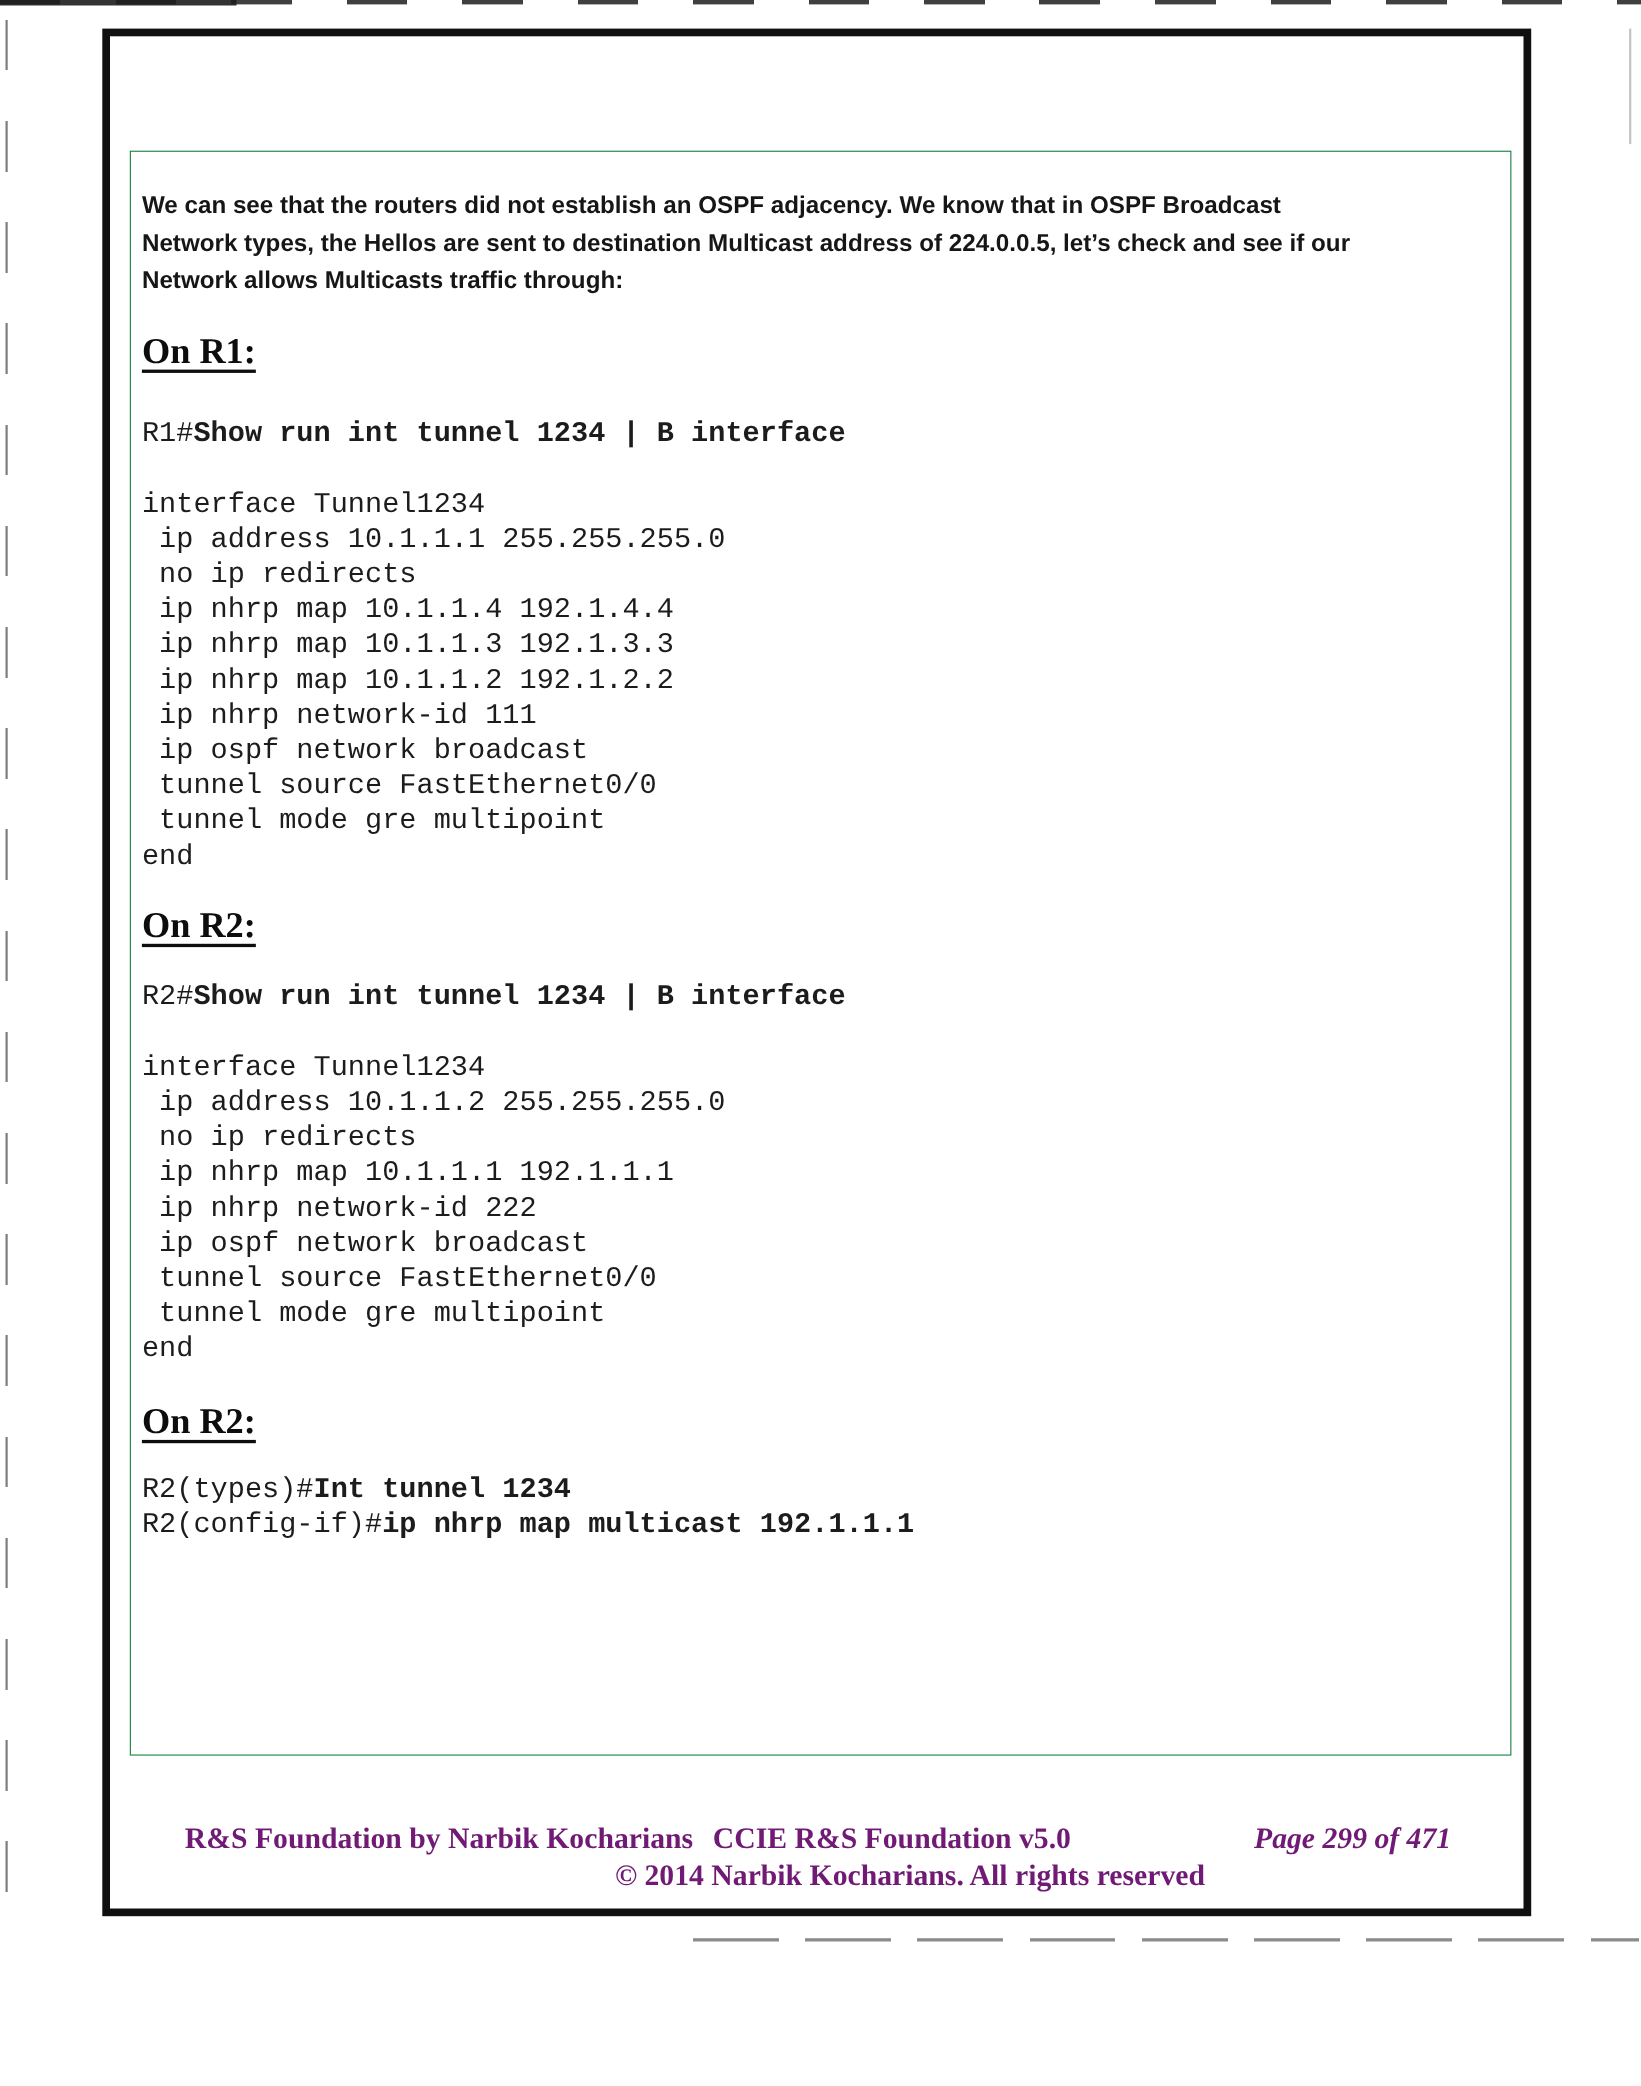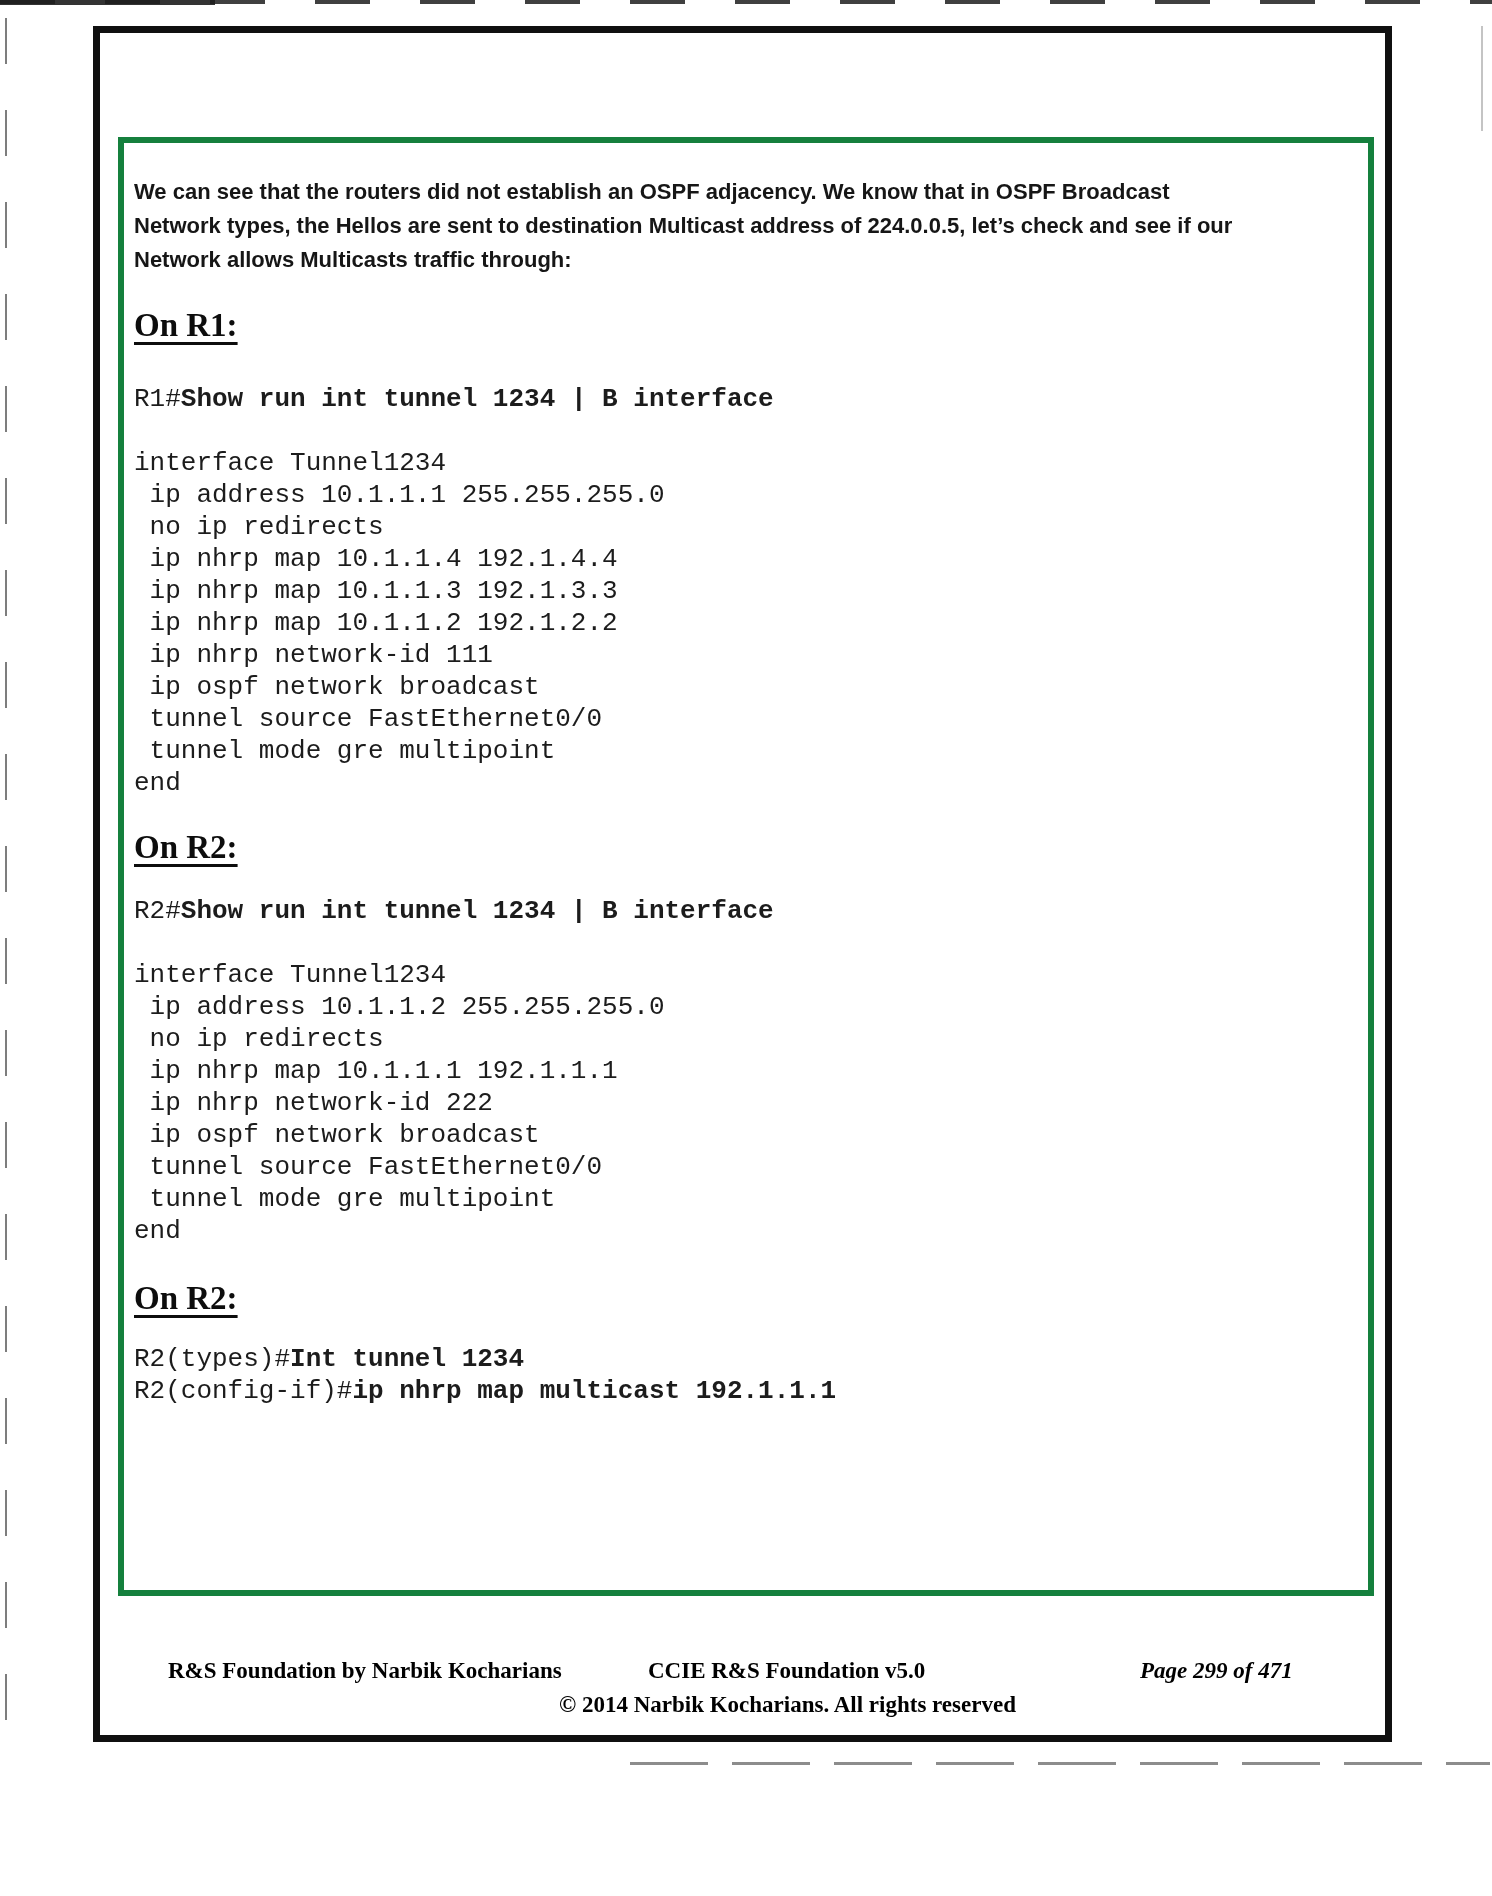--- a/index.html
+++ b/index.html
@@ -48,21 +48,21 @@
     left: 93px; top: 26px;
     width: 1299px; height: 1716px;
     border: 7px solid #101010;
     box-sizing: border-box;
     background: #ffffff;
   }
   .inner-box {
     position: absolute;
     left: 118px; top: 137px;
     width: 1256px; height: 1459px;
-    border: 6px solid #15803d;
+    border: 1px solid #15803d;
     box-sizing: border-box;
     background: #ffffff;
     overflow: hidden;
   }
   .inner-content {
     padding: 32px 14px 28px 10px;
   }
 
   
   .para {
@@ -113,23 +113,23 @@
   }
 
   .note1 { margin-top: 29px; }
   .note2 { margin-top: 31px; }
 
   
   .footer-item {
     position: absolute;
     font-family: "Liberation Serif", serif;
     font-weight: bold;
-    font-size: 23px;
+    font-size: 27px;
     line-height: 30px;
-    color: #000000;
+    color: #701a75;
     white-space: nowrap;
   }
   .footer-left      { left: 168px;  top: 1656px; }
   .footer-center    { left: 648px;  top: 1656px; }
   .footer-page      { left: 1140px; top: 1656px; font-style: italic; }
   .footer-copyright { left: 559px;  top: 1690px; }
 </style>
 </head>
 <body>
 

